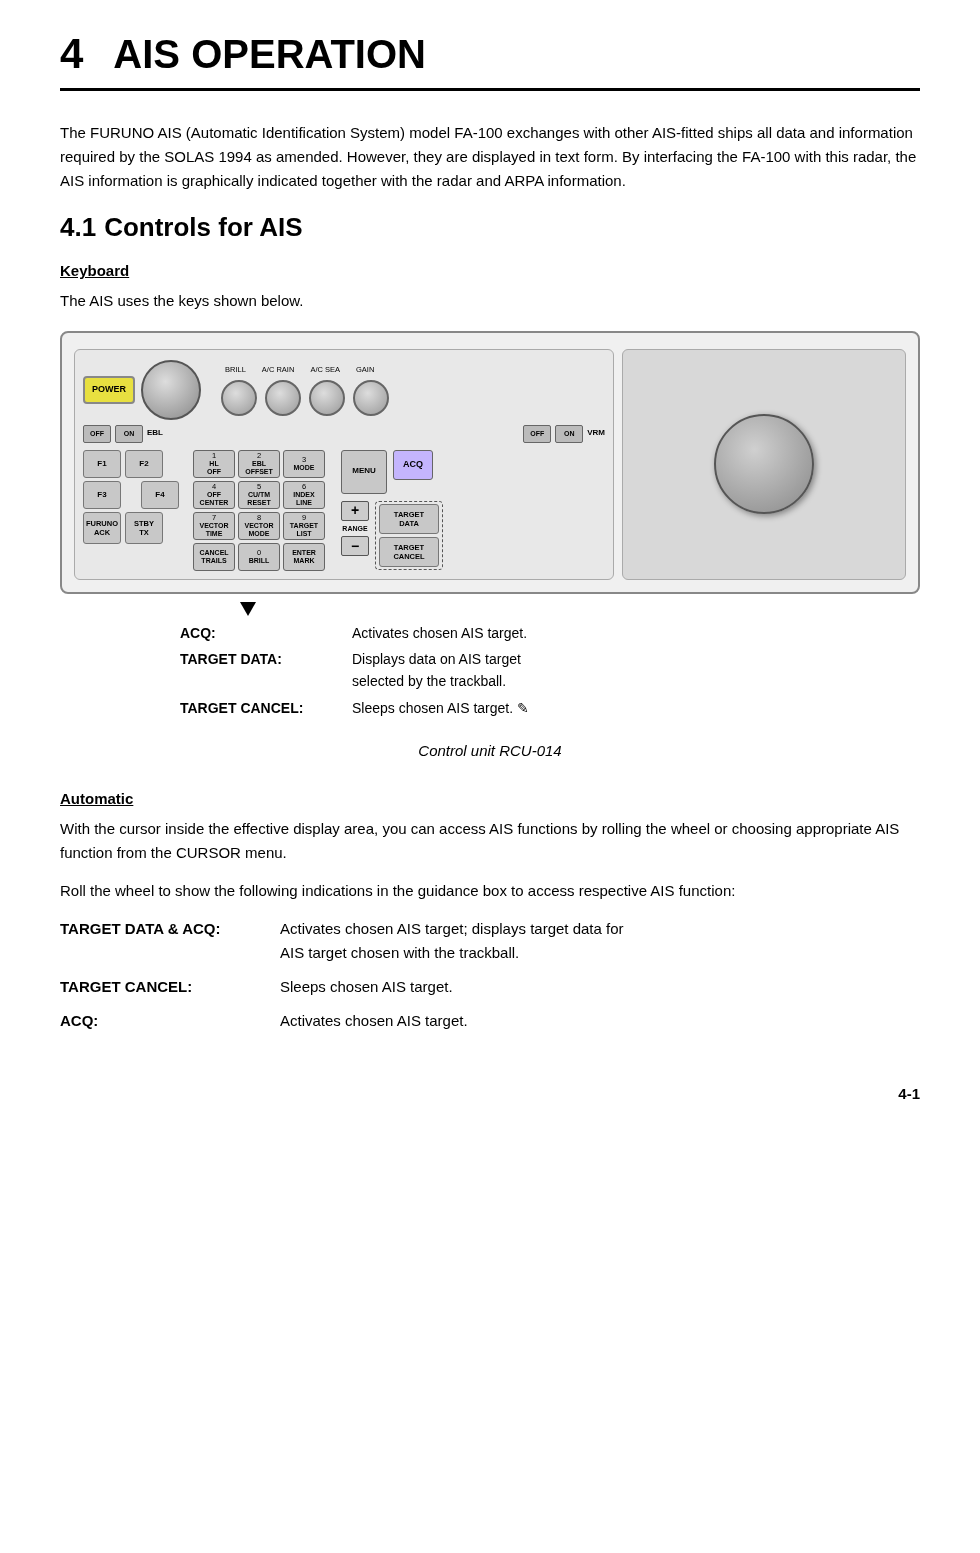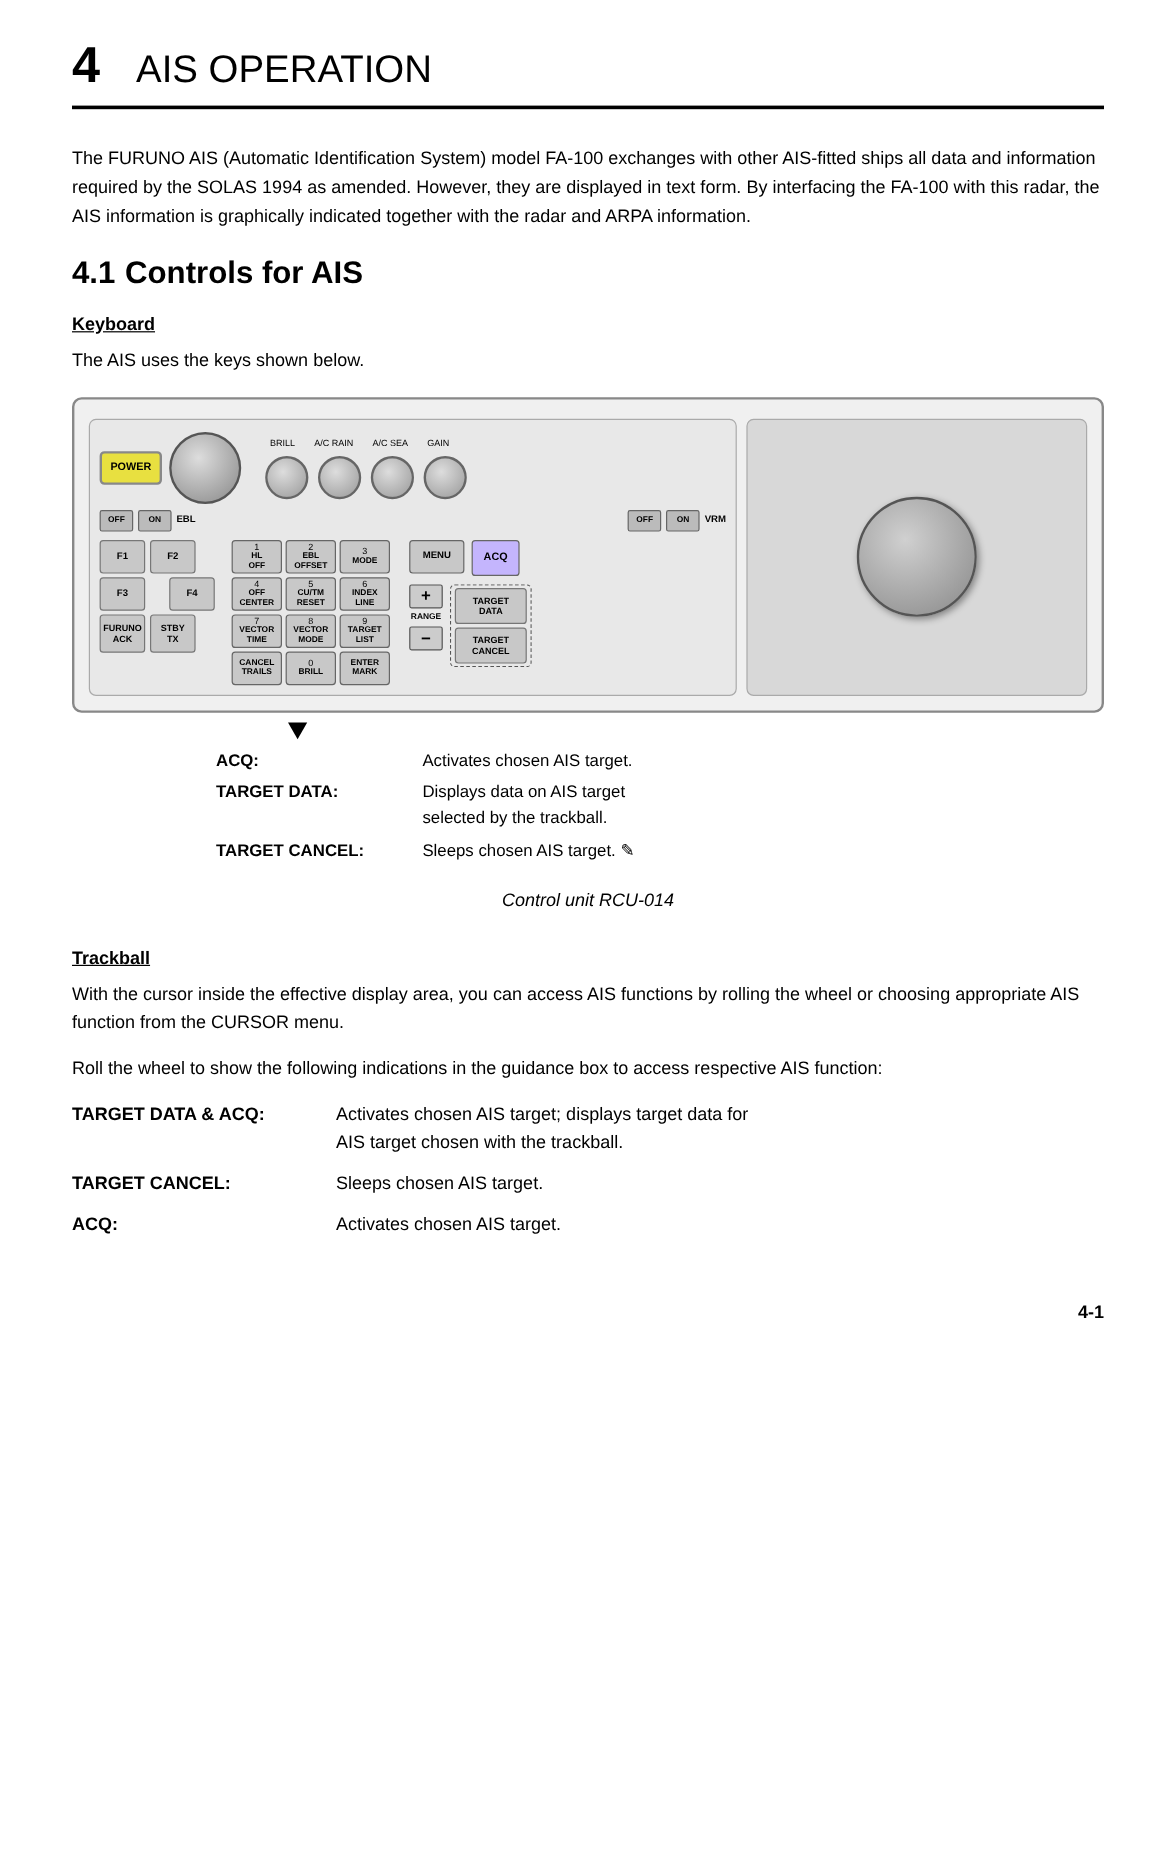--- a/index.html
+++ b/index.html
@@ -20,22 +20,22 @@
       margin-bottom: 30px;
       display: flex;
       align-items: baseline;
       gap: 30px;
     }
     .chapter-num {
       font-size: 42px;
       font-weight: bold;
     }
     .chapter-title {
-      font-size: 32px;
-      font-weight: normal;
+      font-size: 40px;
+      font-weight: bold;
     }
     .page-body {
       font-size: 15px;
       line-height: 1.6;
     }
     .intro-text {
       margin-bottom: 28px;
     }
     .section-header {
       display: flex;
@@ -310,21 +310,21 @@
       border: 1px solid #666;
       border-radius: 3px;
       font-size: 9px;
       font-weight: bold;
       display: flex;
       align-items: center;
       justify-content: center;
     }
     .menu-btn {
       width: 46px;
-      height: 28px;
+      height: 44px;
       background: #c8c8c8;
       border: 1px solid #666;
       border-radius: 3px;
       font-size: 8px;
       font-weight: bold;
       display: flex;
       align-items: center;
       justify-content: center;
     }
     .num-btn {
@@ -529,21 +529,21 @@
         </div>
         <div class="annotation-row">
           <span class="ann-key">TARGET CANCEL:</span>
           <span class="ann-val">Sleeps chosen AIS target. ✎</span>
         </div>
       </div>
     </div>
 
     <p class="caption-italic">Control unit RCU-014</p>
 
-    <div class="subsection-title">Trackball</div>
+    <div class="subsection-title">Automatic</div>
     <p class="body-text">With the cursor inside the effective display area, you can access AIS functions by rolling the wheel or choosing appropriate AIS function from the CURSOR menu.</p>
     <p class="body-text">Roll the wheel to show the following indications in the guidance box to access respective AIS function:</p>
 
     <div class="info-list">
       <div class="info-row">
         <span class="info-label">TARGET DATA &amp; ACQ:</span>
         <span class="info-desc">Activates chosen AIS target; displays target data for<br>AIS target chosen with the trackball.</span>
       </div>
       <div class="info-row">
         <span class="info-label">TARGET CANCEL:</span>

